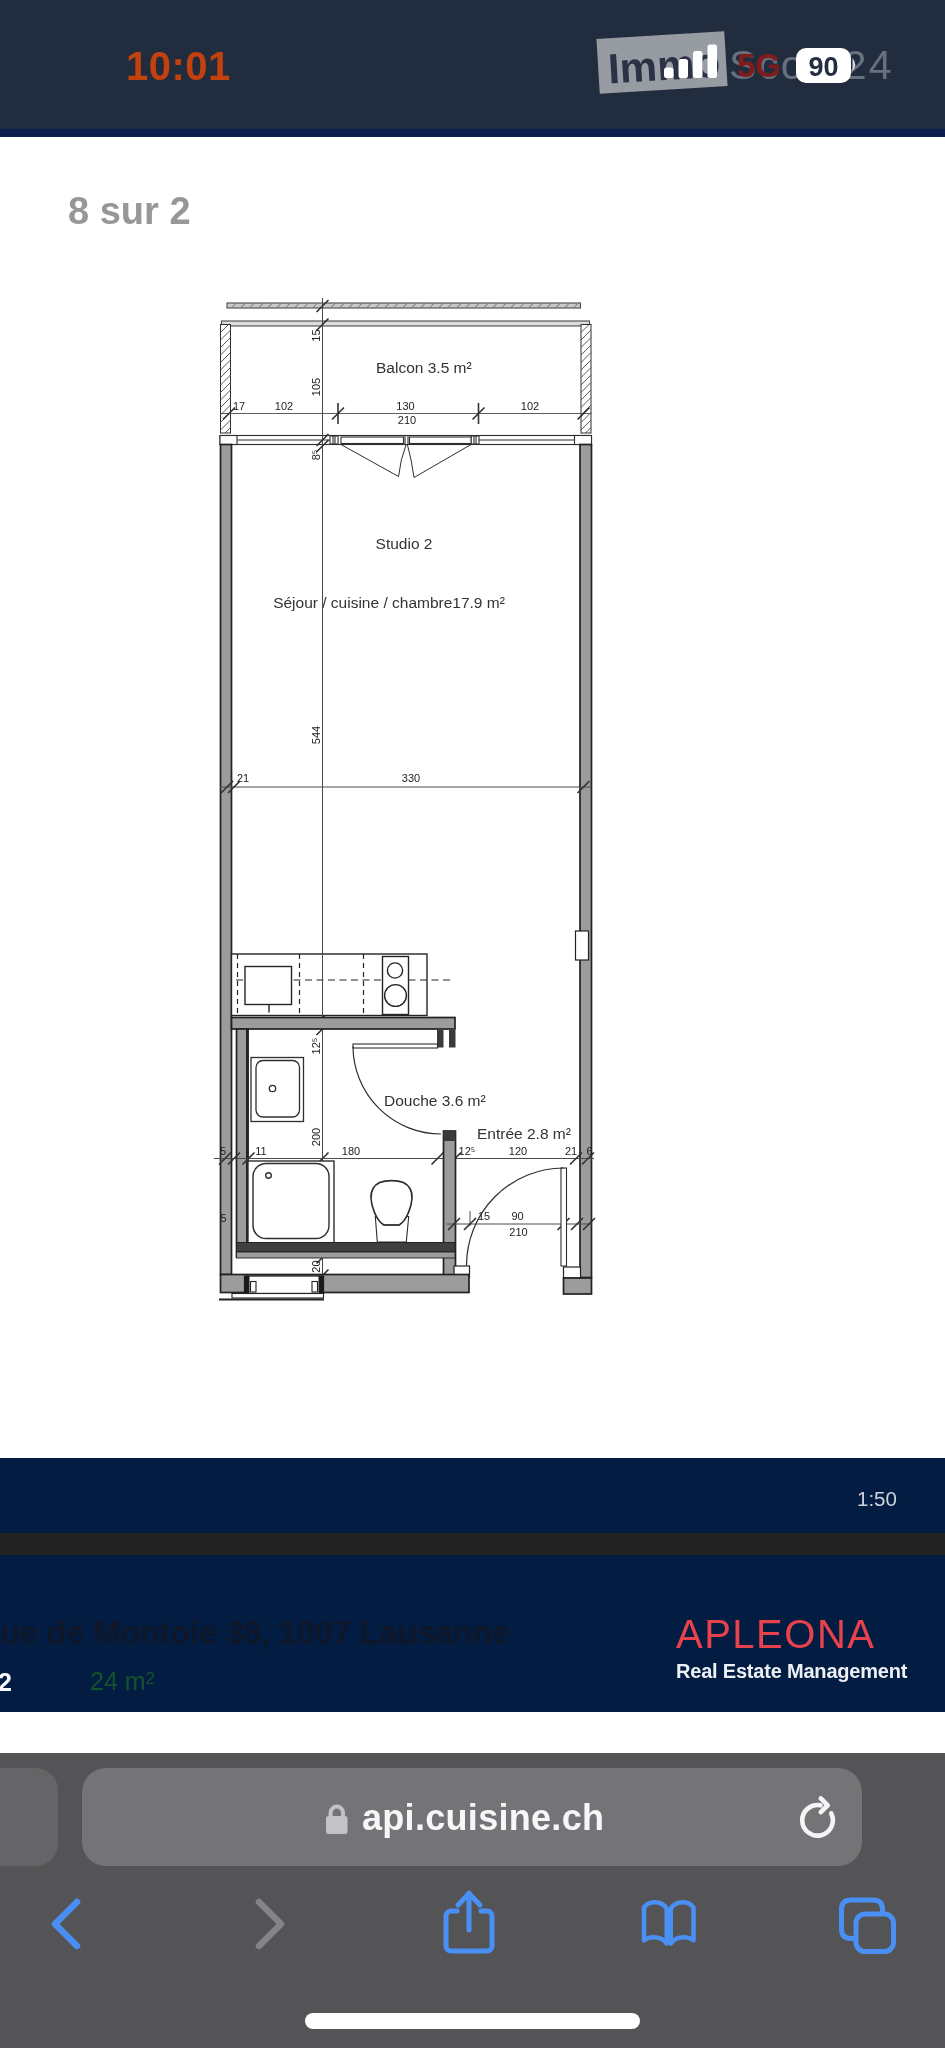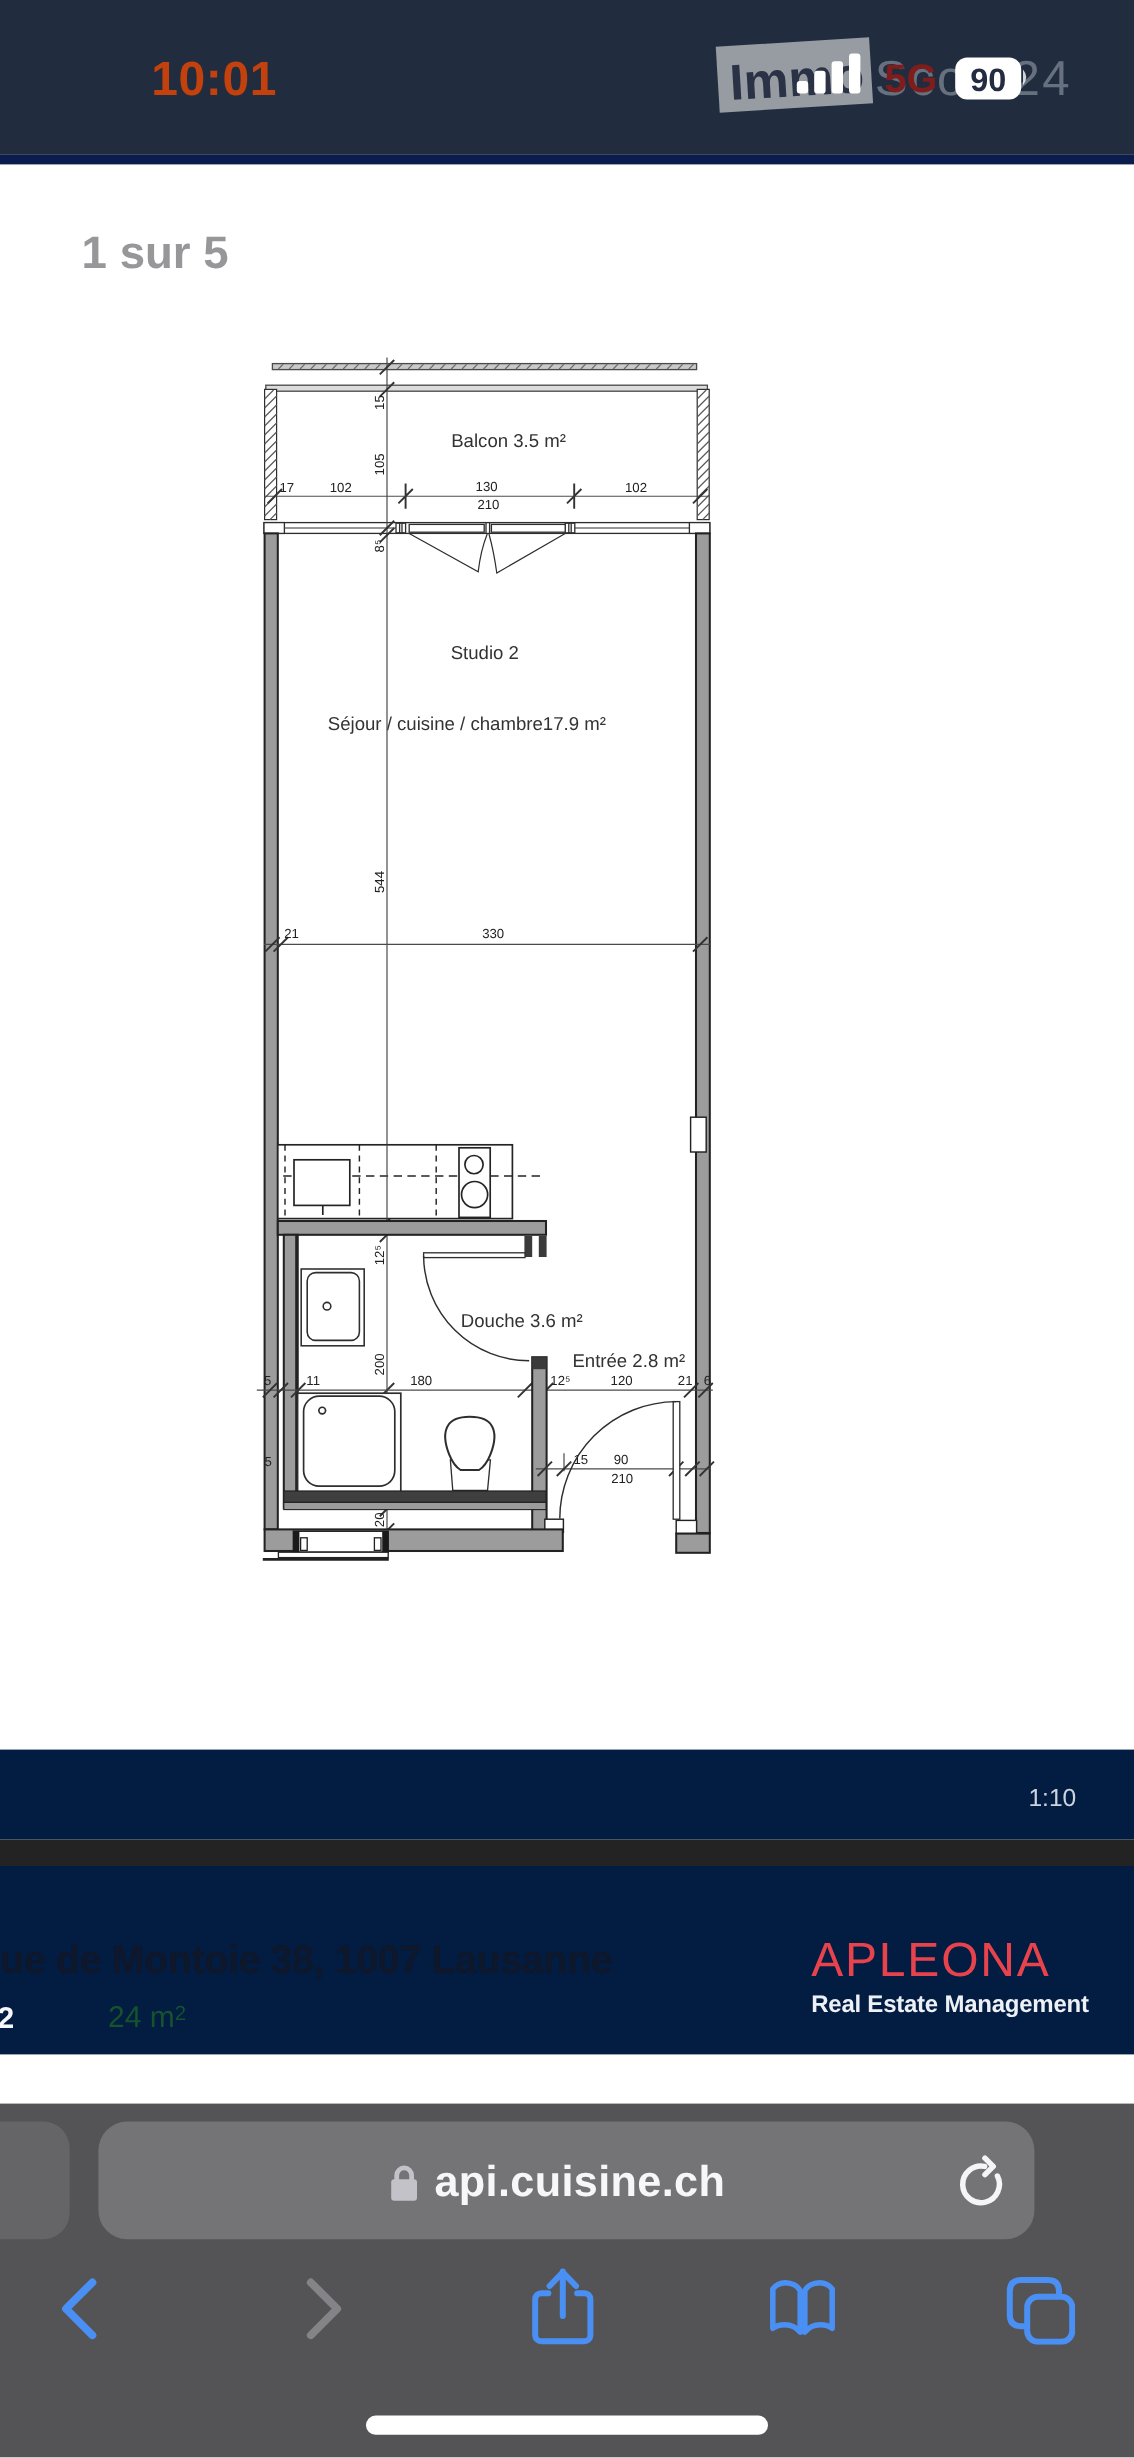--- a/index.html
+++ b/index.html
@@ -29,21 +29,21 @@
 </svg>
 
 <div class="abs" style="left:737px;top:47px;color:#7f1d1d;font-size:33px;font-weight:700;">5G</div>
 
 <svg class="abs" style="left:793px;top:44px;" width="70" height="42" viewBox="0 0 70 42">
   <rect x="3" y="4" width="55" height="35" rx="10" fill="#fff"></rect>
   <path d="M59.5,14 q5.5,6.5 0,13 z" fill="rgba(255,255,255,0.8)"></path>
   <text x="30.5" y="31.5" font-size="27" font-weight="700" fill="#232c41" text-anchor="middle" font-family="Liberation Sans,sans-serif">90</text>
 </svg>
 
-<div class="abs" style="left:68px;top:190px;color:#97979a;font-size:38px;font-weight:700;">1 sur 5</div>
+<div class="abs" style="left:68px;top:190px;color:#97979a;font-size:38px;font-weight:700;">8 sur 2</div>
 
 <svg id="plan" class="abs" style="left:0;top:0;" width="945" height="1456" viewBox="0 0 945 1456" fill="none" font-family="Liberation Sans,sans-serif">
 <g stroke-linecap="butt">
 
   <g>
     <rect x="227" y="303" width="353.5" height="5" fill="#c9c9c9" stroke="#4a4a4a" stroke-width="1.1"></rect>
     <path d="M232,307.5 l4,-4 M241,307.5 l4,-4 M250,307.5 l4,-4 M259,307.5 l4,-4 M268,307.5 l4,-4 M277,307.5 l4,-4 M286,307.5 l4,-4 M295,307.5 l4,-4 M304,307.5 l4,-4 M313,307.5 l4,-4 M331,307.5 l4,-4 M340,307.5 l4,-4 M349,307.5 l4,-4 M358,307.5 l4,-4 M367,307.5 l4,-4 M376,307.5 l4,-4 M385,307.5 l4,-4 M394,307.5 l4,-4 M403,307.5 l4,-4 M412,307.5 l4,-4 M421,307.5 l4,-4 M430,307.5 l4,-4 M439,307.5 l4,-4 M448,307.5 l4,-4 M457,307.5 l4,-4 M466,307.5 l4,-4 M475,307.5 l4,-4 M484,307.5 l4,-4 M493,307.5 l4,-4 M502,307.5 l4,-4 M511,307.5 l4,-4 M520,307.5 l4,-4 M529,307.5 l4,-4 M538,307.5 l4,-4 M547,307.5 l4,-4 M556,307.5 l4,-4 M565,307.5 l4,-4 M574,307.5 l4,-4" stroke="#6a6a6a" stroke-width="1"></path>
   </g>
 
   <rect x="221.5" y="321" width="368" height="5" fill="#dcdcdc" stroke="#4a4a4a" stroke-width="1.1"></rect>
@@ -249,21 +249,21 @@
 
   <g stroke="#222">
     <rect x="232" y="1293.5" width="91.5" height="4.5" fill="#fff" stroke-width="1.1"></rect>
     <line x1="219" y1="1299.5" x2="324" y2="1299.5" stroke-width="2.2"></line>
   </g>
 </g>
 </svg>
 
 <div class="abs" style="left:0;top:1458px;width:945px;height:75px;background:#021c42;"></div>
 
-<div class="abs" style="left:857px;top:1487px;color:#ccd3dd;font-size:20.5px;">1:10</div>
+<div class="abs" style="left:857px;top:1487px;color:#ccd3dd;font-size:20.5px;">1:50</div>
 
 <div class="abs" style="left:0;top:1533px;width:945px;height:22px;background:#232324;"></div>
 
 <div class="abs" style="left:0;top:1555px;width:945px;height:157px;background:#021c42;"></div>
 
 <div class="abs" style="left:0;top:1614px;color:#0f172a;font-size:33px;font-weight:700;letter-spacing:-0.4px;">ue de Montoie 38, 1007 Lausanne</div>
 
 <div class="abs" style="left:-2px;top:1668px;color:#f7f8fa;font-size:25px;font-weight:700;">2</div>
 
 <div class="abs" style="left:90px;top:1667px;color:#14532d;font-size:25px;font-weight:400;">24 m<span style="font-size:17px;vertical-align:6px;">2</span></div>

